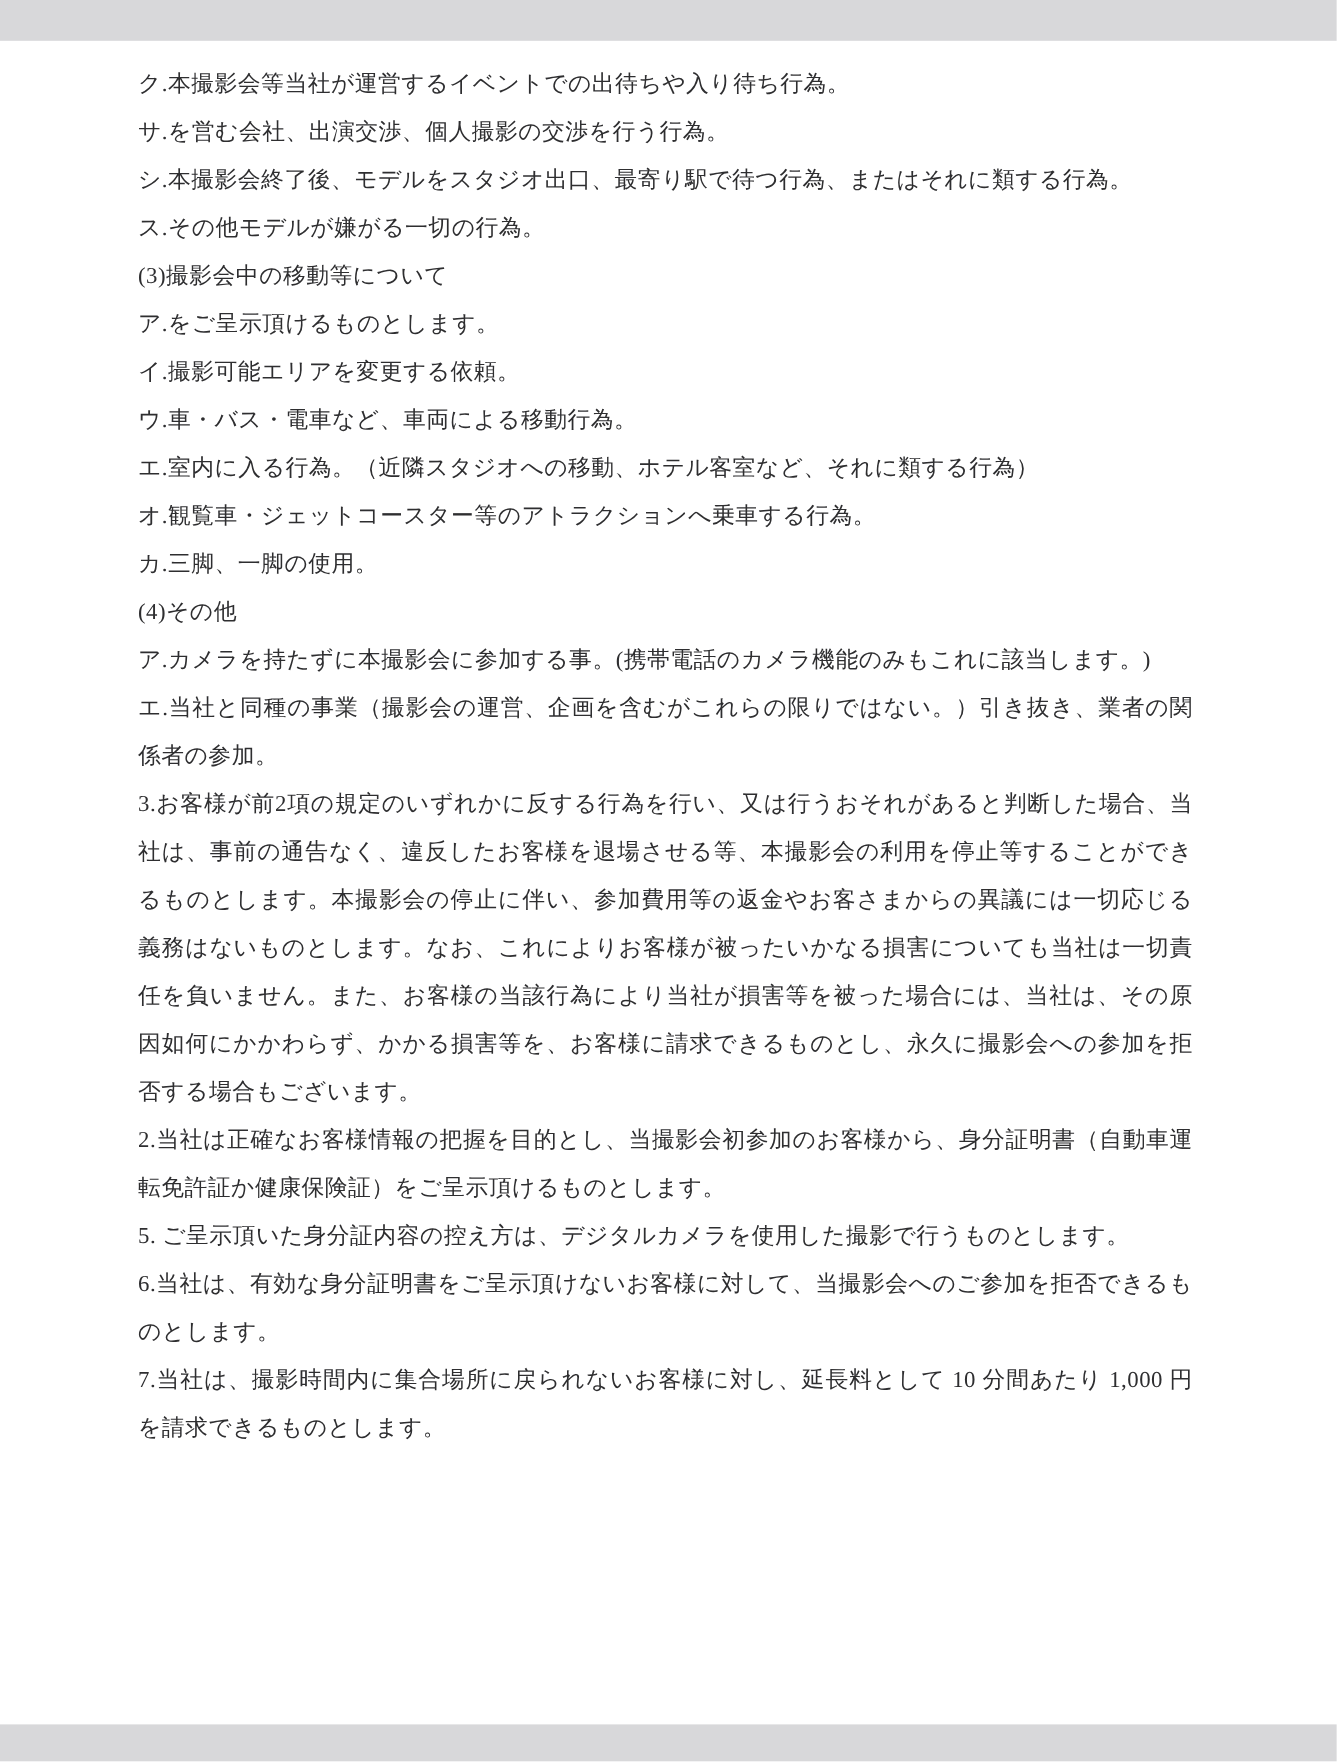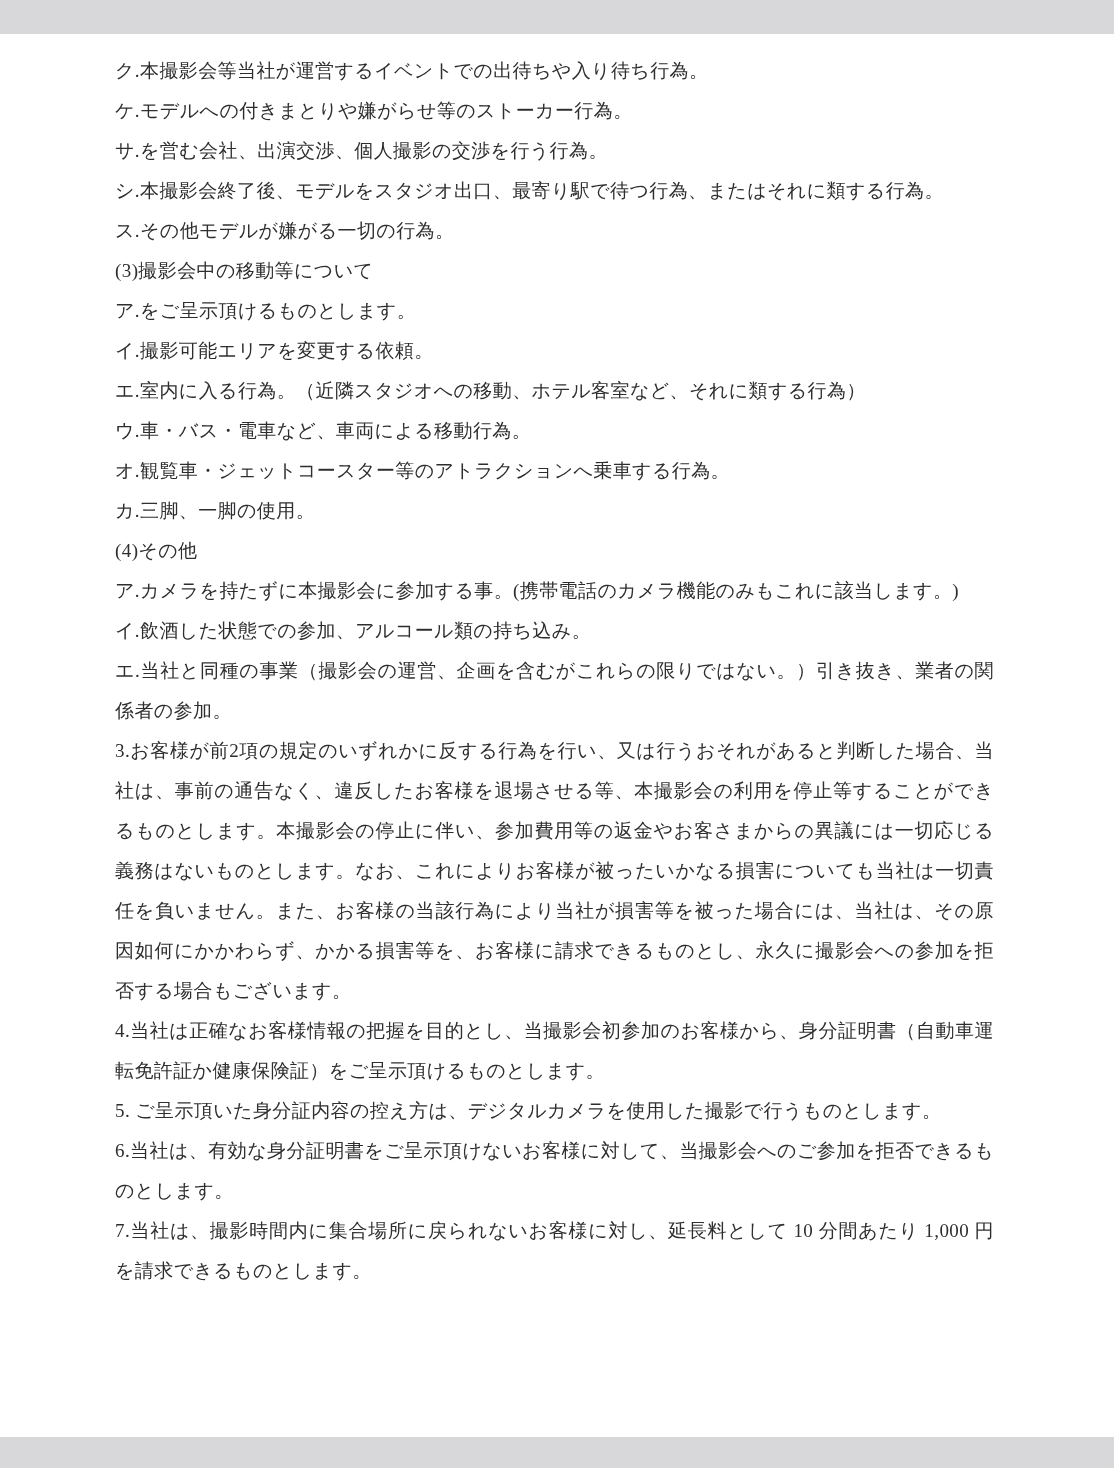--- a/index.html
+++ b/index.html
@@ -40,35 +40,33 @@
     margin: 0;
   }
 </style>
 </head>
 <body>
 
 <div class="edge-bar top"></div>
 
 <div class="doc-content" id="doc-content">
     <p>ク.本撮影会等当社が運営するイベントでの出待ちや入り待ち行為。</p>
-    <p>ケ.モデルへの付きまとりや嫌がらせ等のストーカー行為。</p>
     <p>サ.を営む会社、出演交渉、個人撮影の交渉を行う行為。</p>
     <p>シ.本撮影会終了後、モデルをスタジオ出口、最寄り駅で待つ行為、またはそれに類する行為。</p>
     <p>ス.その他モデルが嫌がる一切の行為。</p>
     <p>(3)撮影会中の移動等について</p>
     <p>ア.をご呈示頂けるものとします。</p>
     <p>イ.撮影可能エリアを変更する依頼。</p>
+    <p>ウ.車・バス・電車など、車両による移動行為。</p>
     <p>エ.室内に入る行為。（近隣スタジオへの移動、ホテル客室など、それに類する行為）</p>
-    <p>ウ.車・バス・電車など、車両による移動行為。</p>
     <p>オ.観覧車・ジェットコースター等のアトラクションへ乗車する行為。</p>
     <p>カ.三脚、一脚の使用。</p>
     <p>(4)その他</p>
     <p>ア.カメラを持たずに本撮影会に参加する事。(携帯電話のカメラ機能のみもこれに該当します。)</p>
-    <p>イ.飲酒した状態での参加、アルコール類の持ち込み。</p>
     <p>エ.当社と同種の事業（撮影会の運営、企画を含むがこれらの限りではない。）引き抜き、業者の関係者の参加。</p>
     <p>3.お客様が前2項の規定のいずれかに反する行為を行い、又は行うおそれがあると判断した場合、当社は、事前の通告なく、違反したお客様を退場させる等、本撮影会の利用を停止等することができるものとします。本撮影会の停止に伴い、参加費用等の返金やお客さまからの異議には一切応じる義務はないものとします。なお、これによりお客様が被ったいかなる損害についても当社は一切責任を負いません。また、お客様の当該行為により当社が損害等を被った場合には、当社は、その原因如何にかかわらず、かかる損害等を、お客様に請求できるものとし、永久に撮影会への参加を拒否する場合もございます。</p>
-    <p>4.当社は正確なお客様情報の把握を目的とし、当撮影会初参加のお客様から、身分証明書（自動車運転免許証か健康保険証）をご呈示頂けるものとします。</p>
+    <p>2.当社は正確なお客様情報の把握を目的とし、当撮影会初参加のお客様から、身分証明書（自動車運転免許証か健康保険証）をご呈示頂けるものとします。</p>
     <p>5. ご呈示頂いた身分証内容の控え方は、デジタルカメラを使用した撮影で行うものとします。</p>
     <p>6.当社は、有効な身分証明書をご呈示頂けないお客様に対して、当撮影会へのご参加を拒否できるものとします。</p>
     <p>7.当社は、撮影時間内に集合場所に戻られないお客様に対し、延長料として 10 分間あたり 1,000 円を請求できるものとします。</p>
   </div>
 
 <div class="edge-bar bottom"></div>
 
 </body></html>

